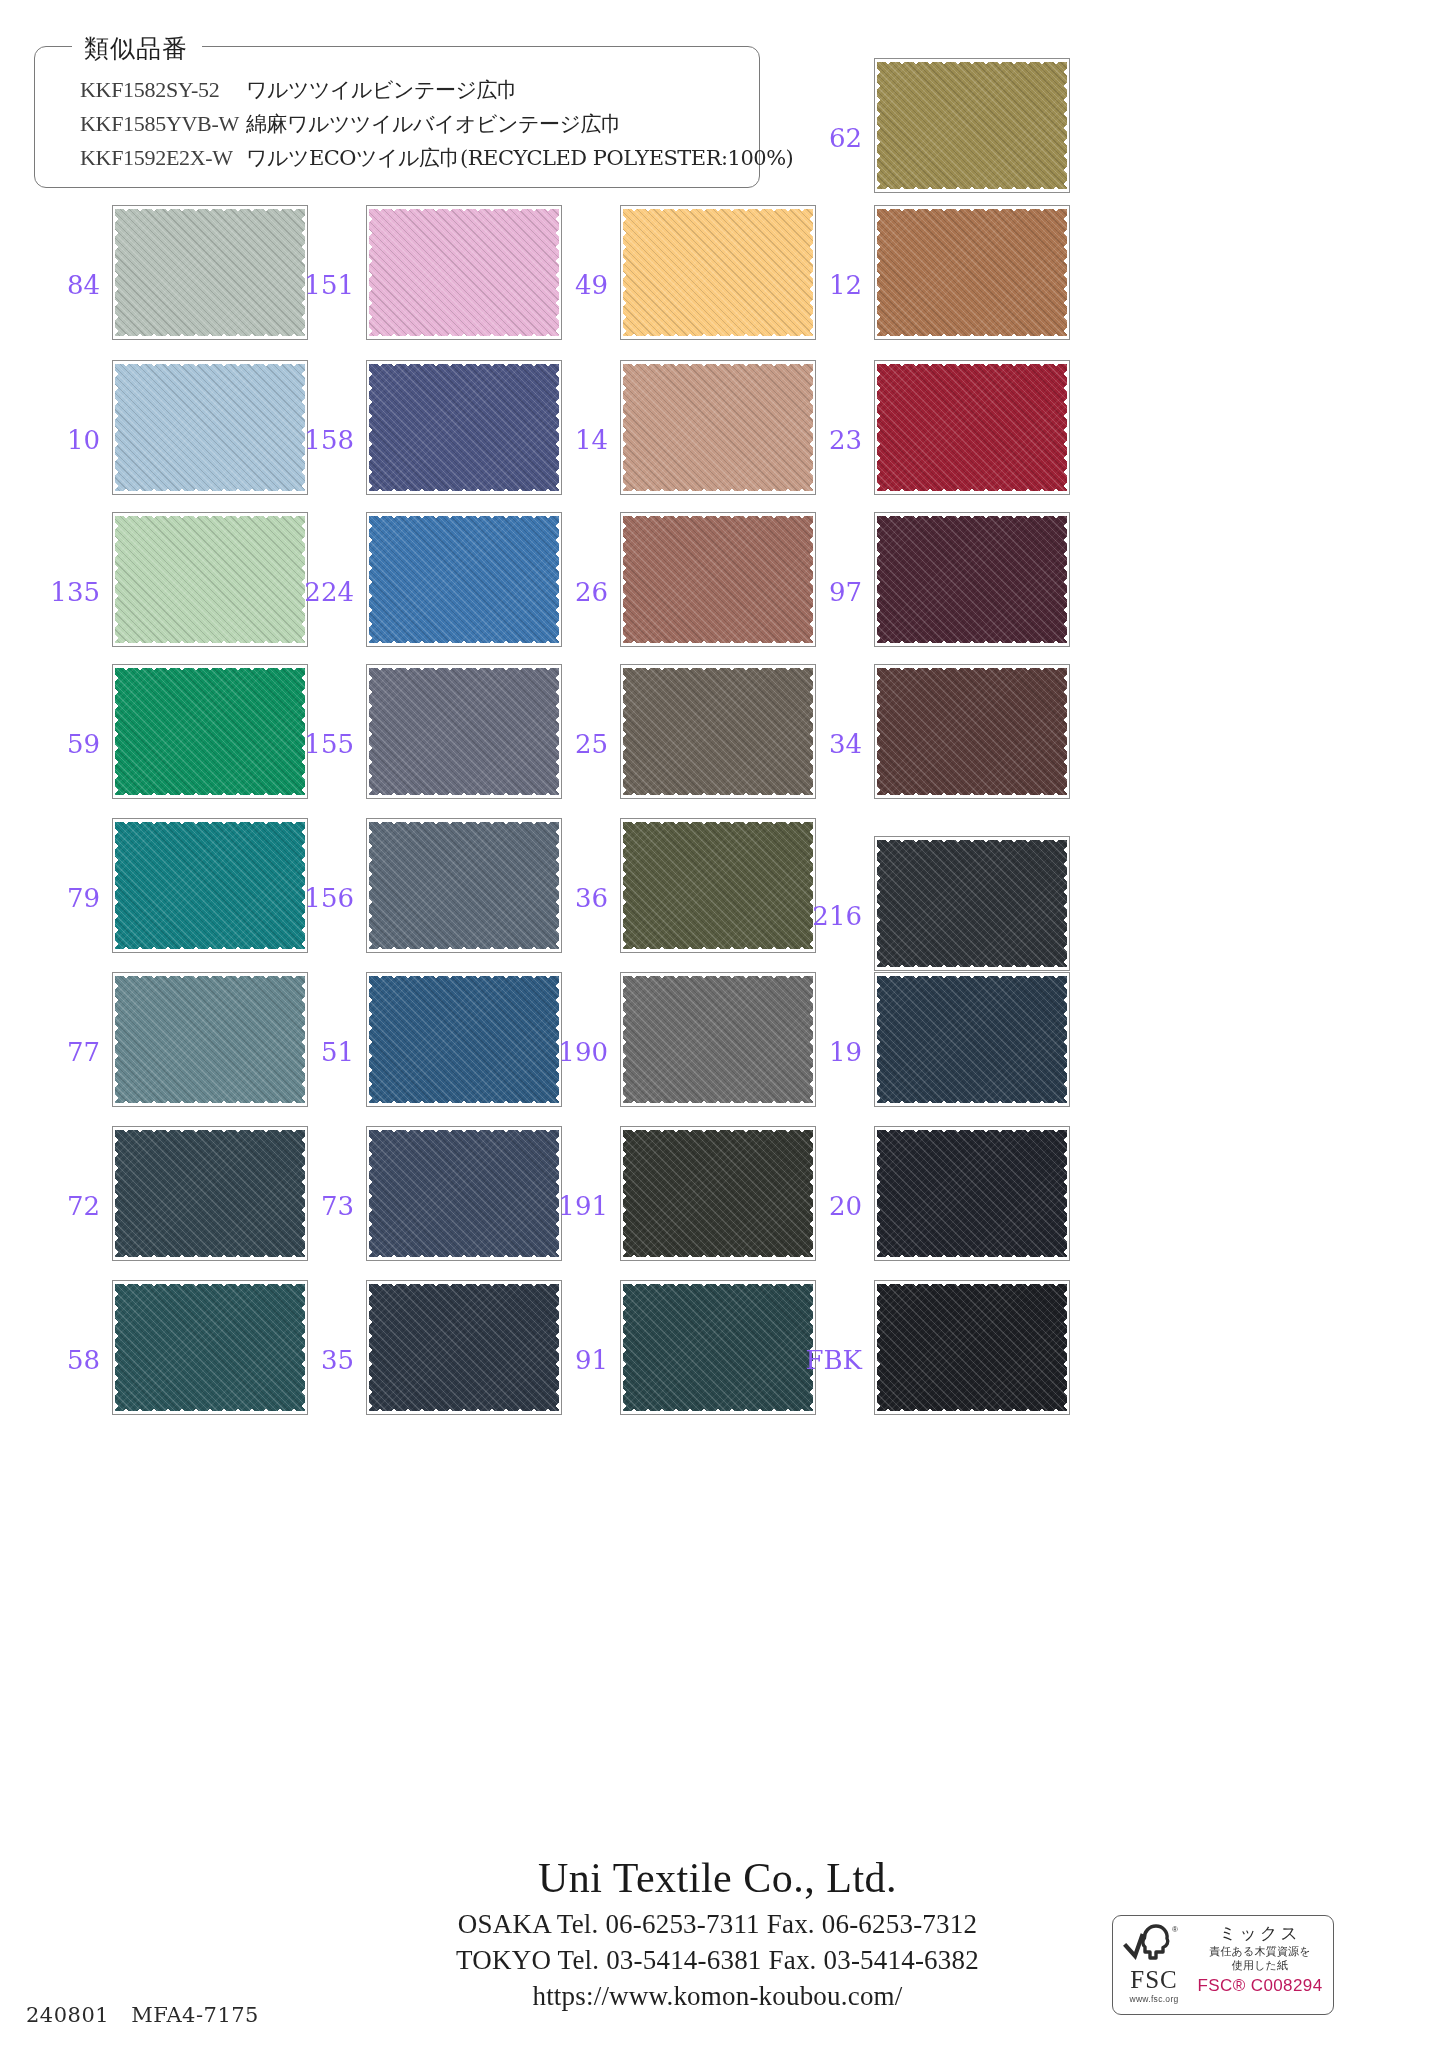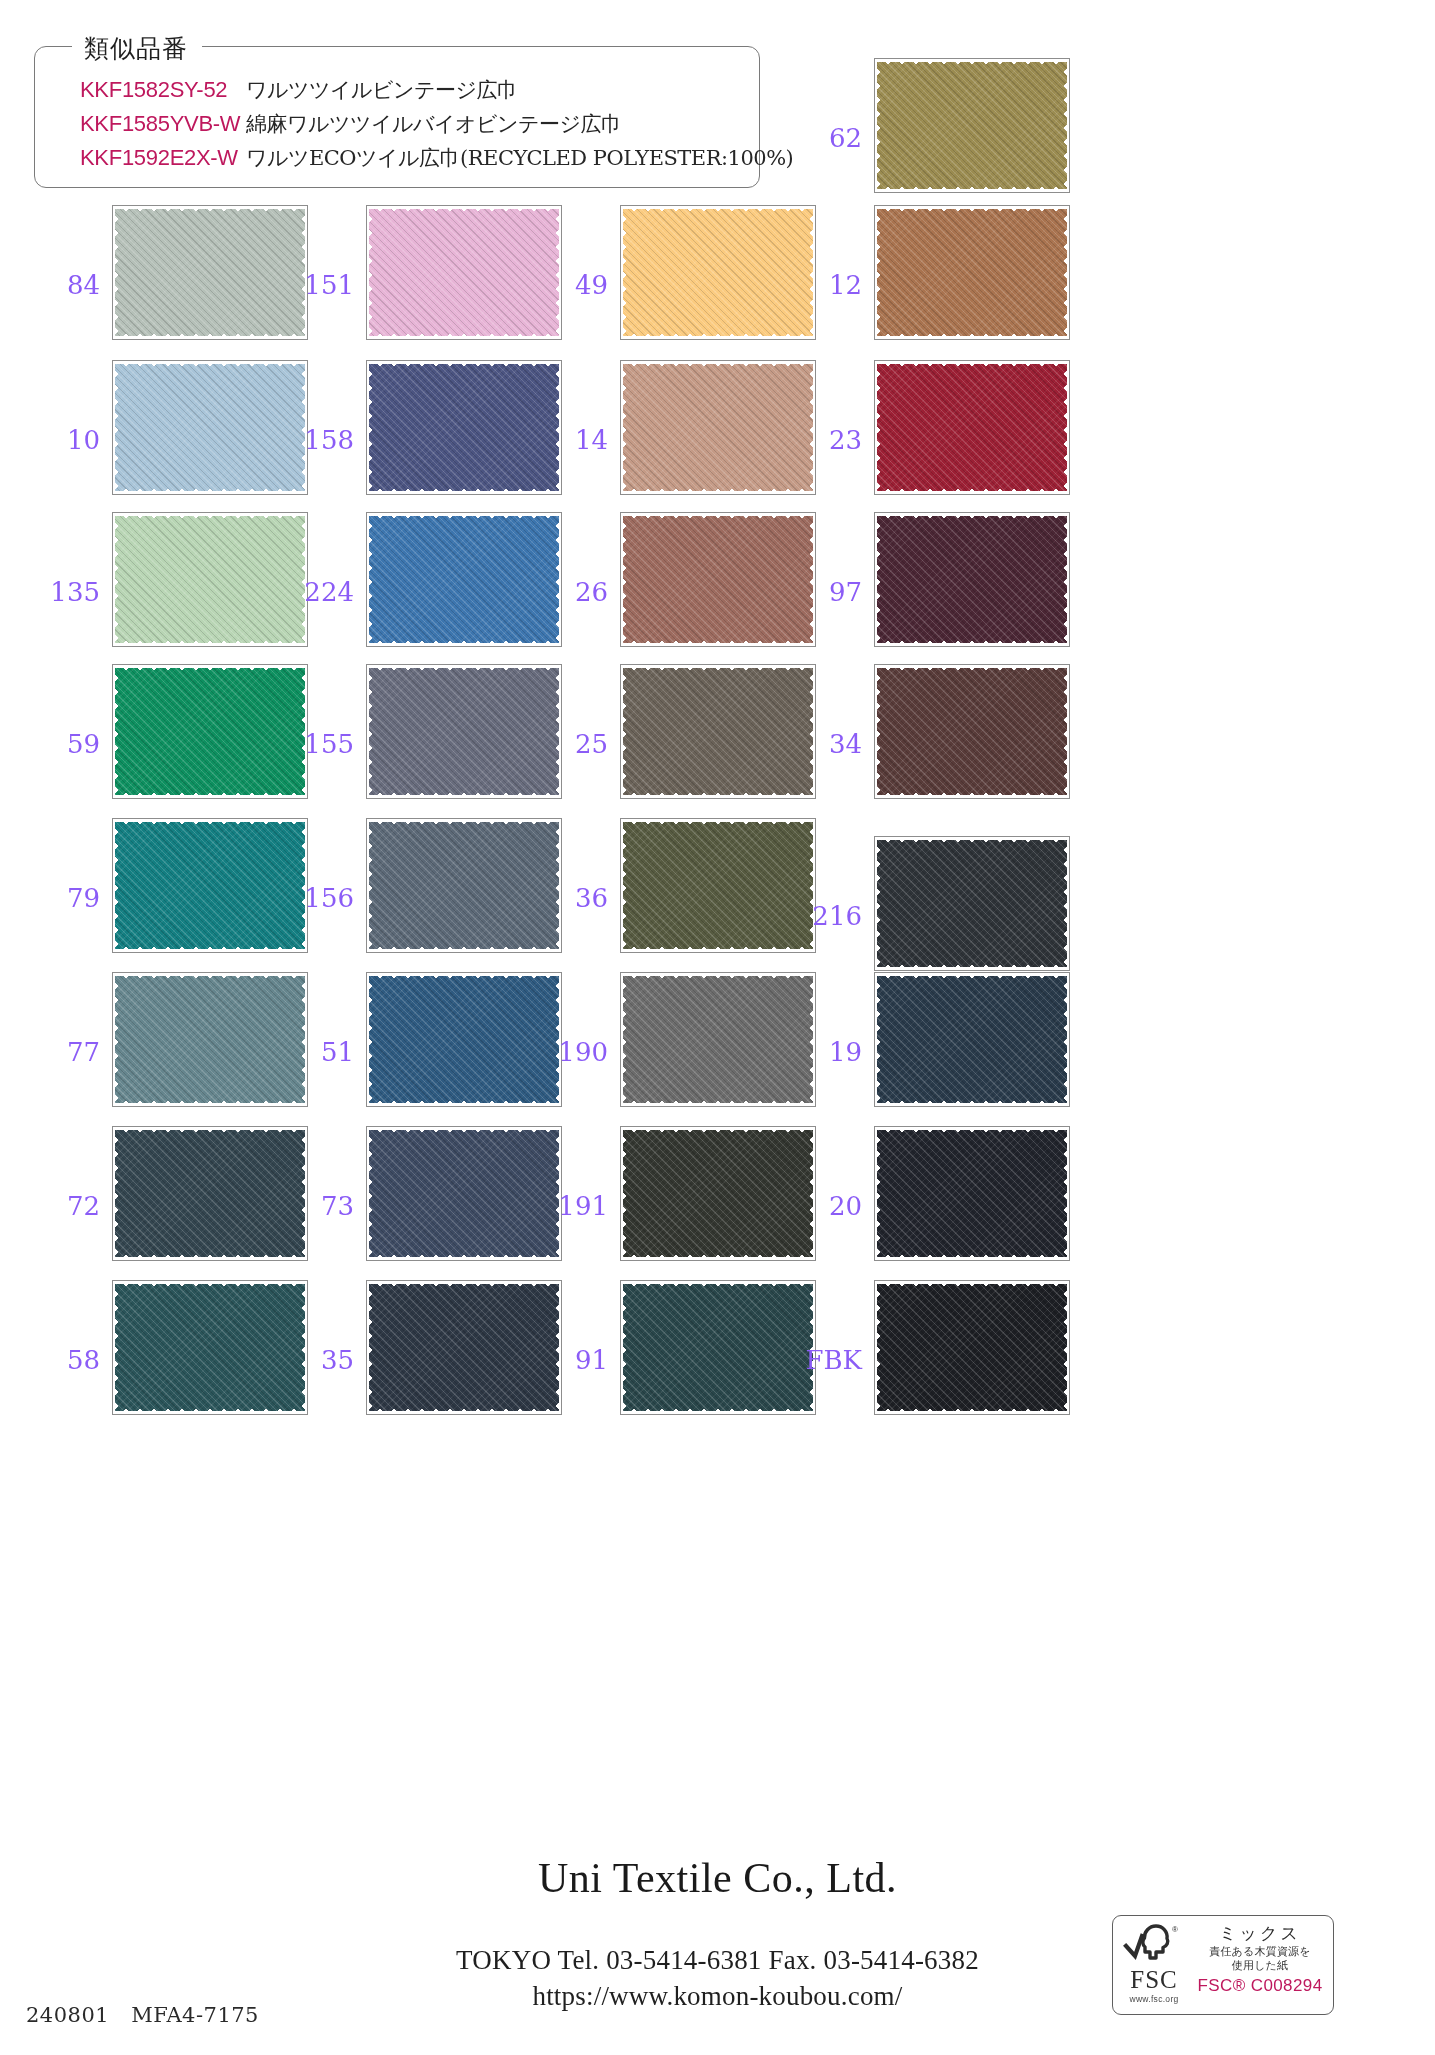--- a/index.html
+++ b/index.html
@@ -51,24 +51,24 @@
   .similar-row {
     display: flex;
     align-items: baseline;
     height: 34px;
     white-space: nowrap;
   }
   .sim-code {
     width: 212px;
     padding-left: 46px;
     box-sizing: border-box;
-    font-family: Liberation Sans, sans-serif;
+    font-family: Liberation Serif, serif;
     font-size: 22px;
     letter-spacing: -0.3px;
-    color: #be185d;
+    color: #404040;
   }
   .sim-name {
     font-family: "DejaVu Serif", "Liberation Serif", serif;
     font-size: 21px;
     letter-spacing: -0.5px;
     color: #262626;
   }
 
   
   #swatch-grid {
@@ -596,20 +596,21 @@
         <div class="fabric" style="background-color: rgb(29, 31, 36);">
           <div class="pink-l"></div>
           <div class="pink-r"></div>
         </div>
       </div>
     </div>
   </div>
 
 <div id="footer">
   <div id="company-name">Uni Textile Co., Ltd.</div>
+  <div class="contact-line" id="contact-osaka">OSAKA Tel. 06-6253-7311  Fax. 06-6253-7312</div>
   <div class="contact-line" id="contact-tokyo">TOKYO Tel. 03-5414-6381  Fax. 03-5414-6382</div>
   <div class="contact-line" id="contact-url">https://www.komon-koubou.com/</div>
 
   <div id="doc-code">
     <span>240801</span><span class="code-gap"></span><span>MFA4-7175</span>
   </div>
 
   <div id="fsc-badge">
     <div id="fsc-left">
       <div id="fsc-tree-wrap">

